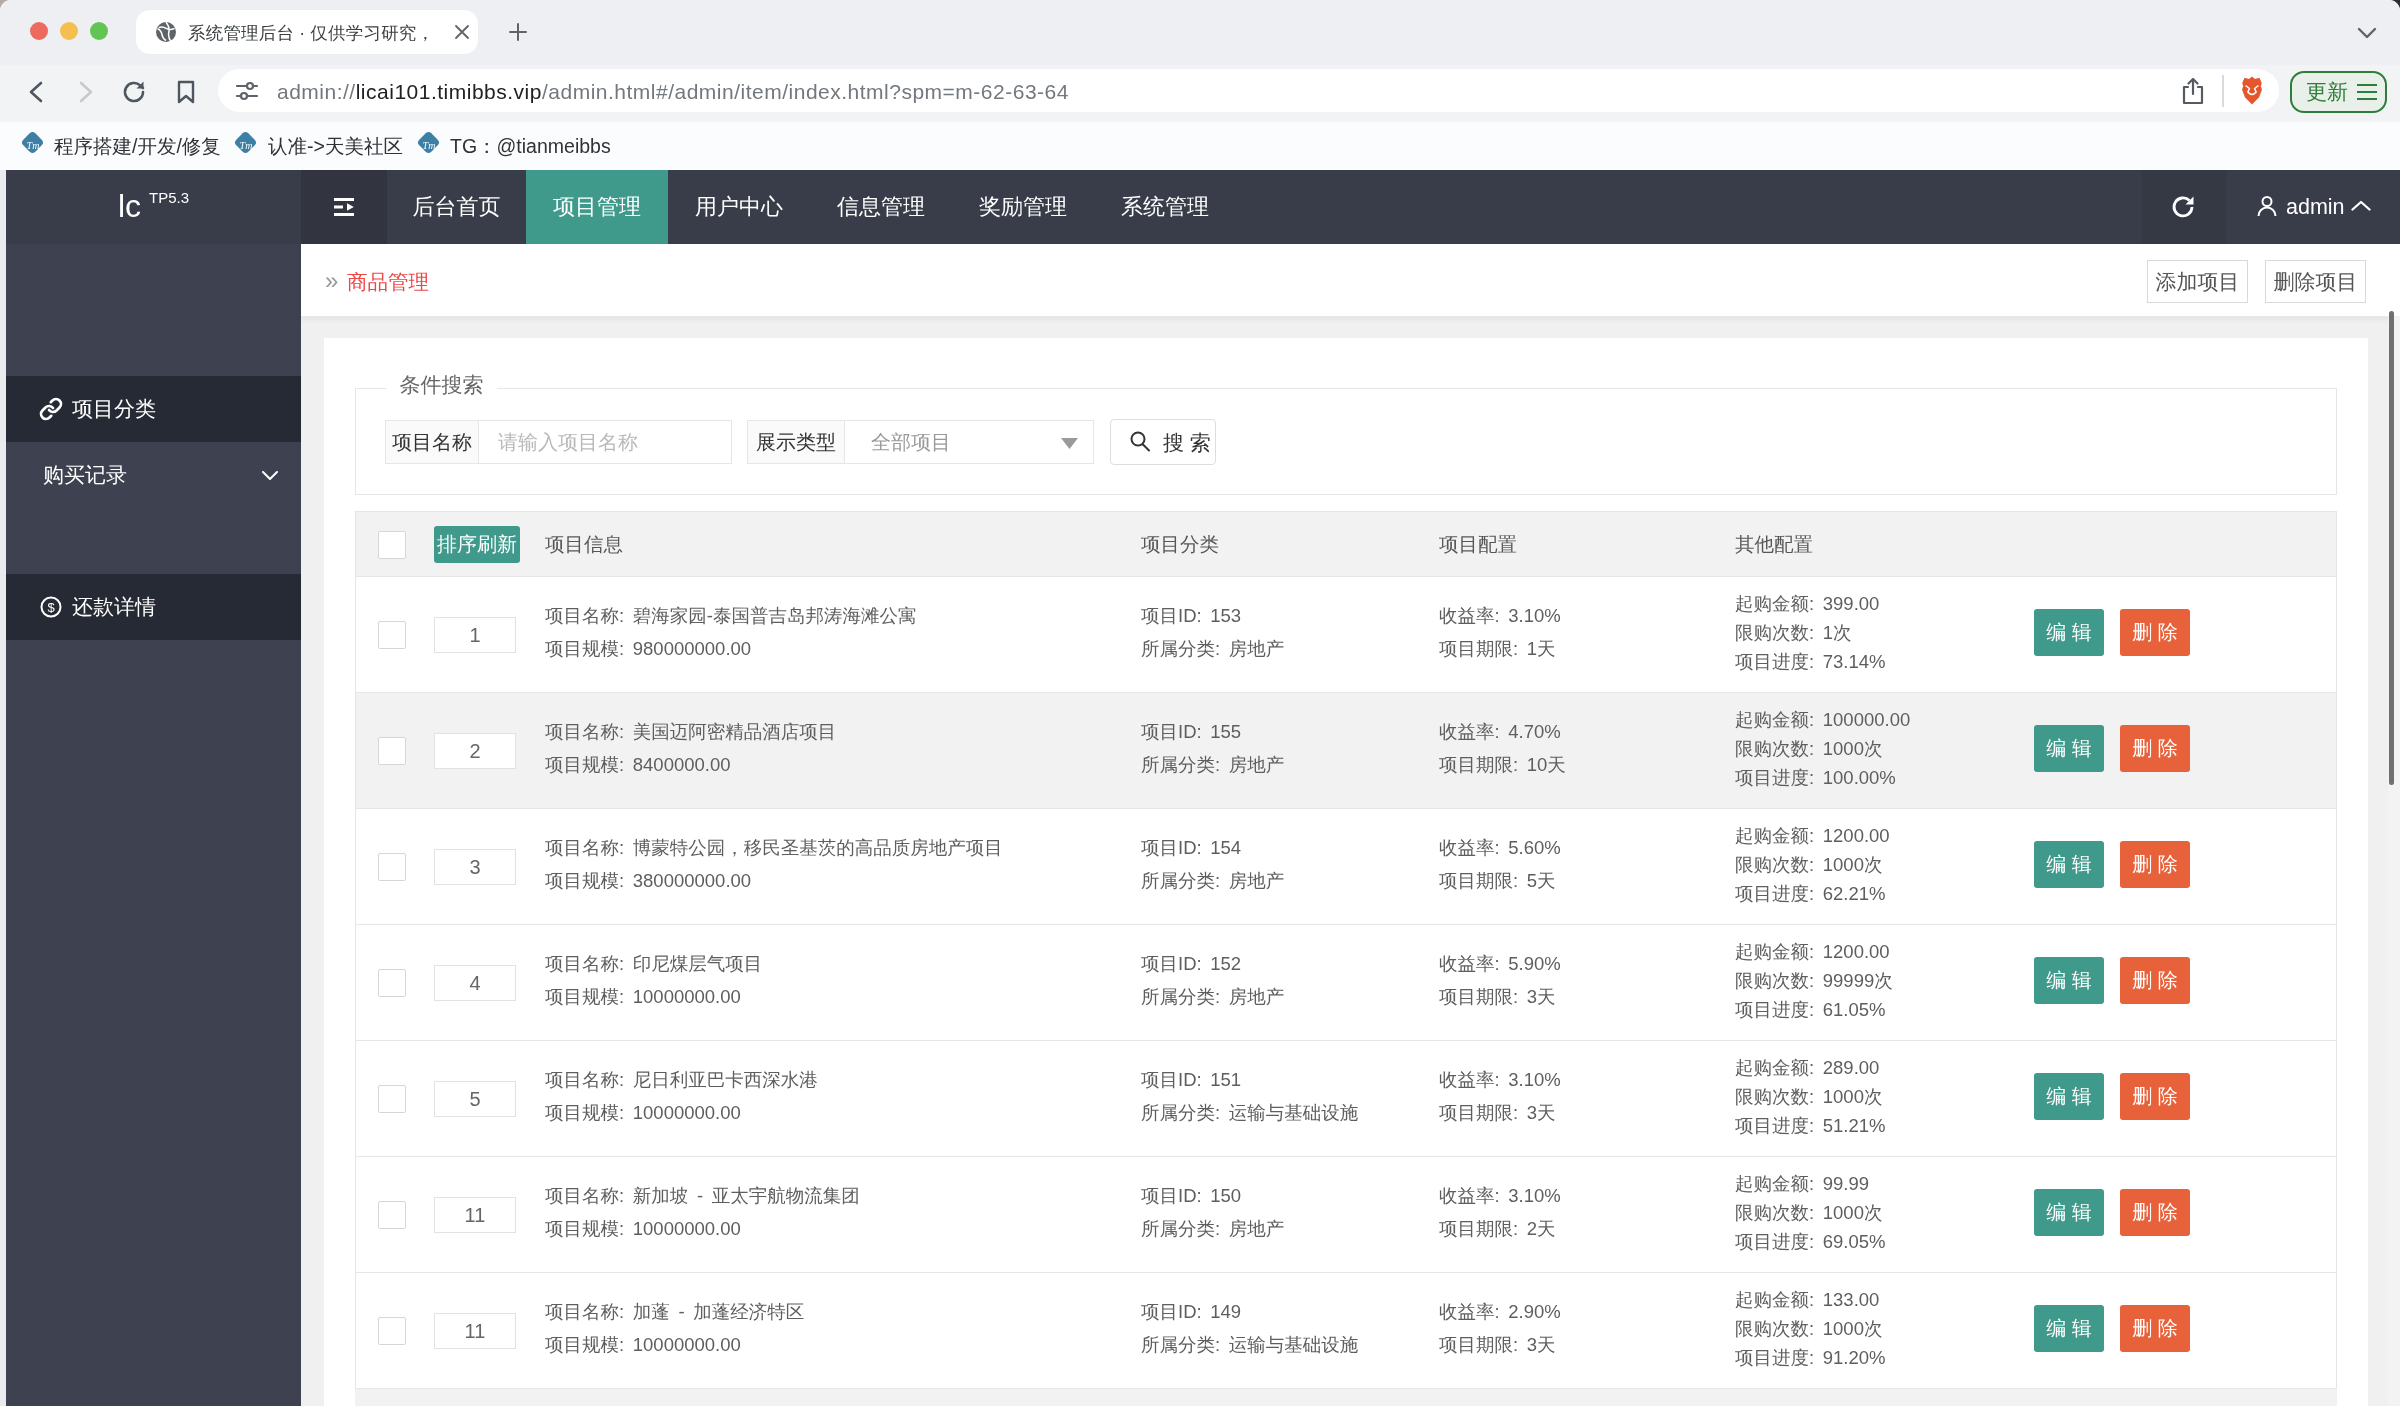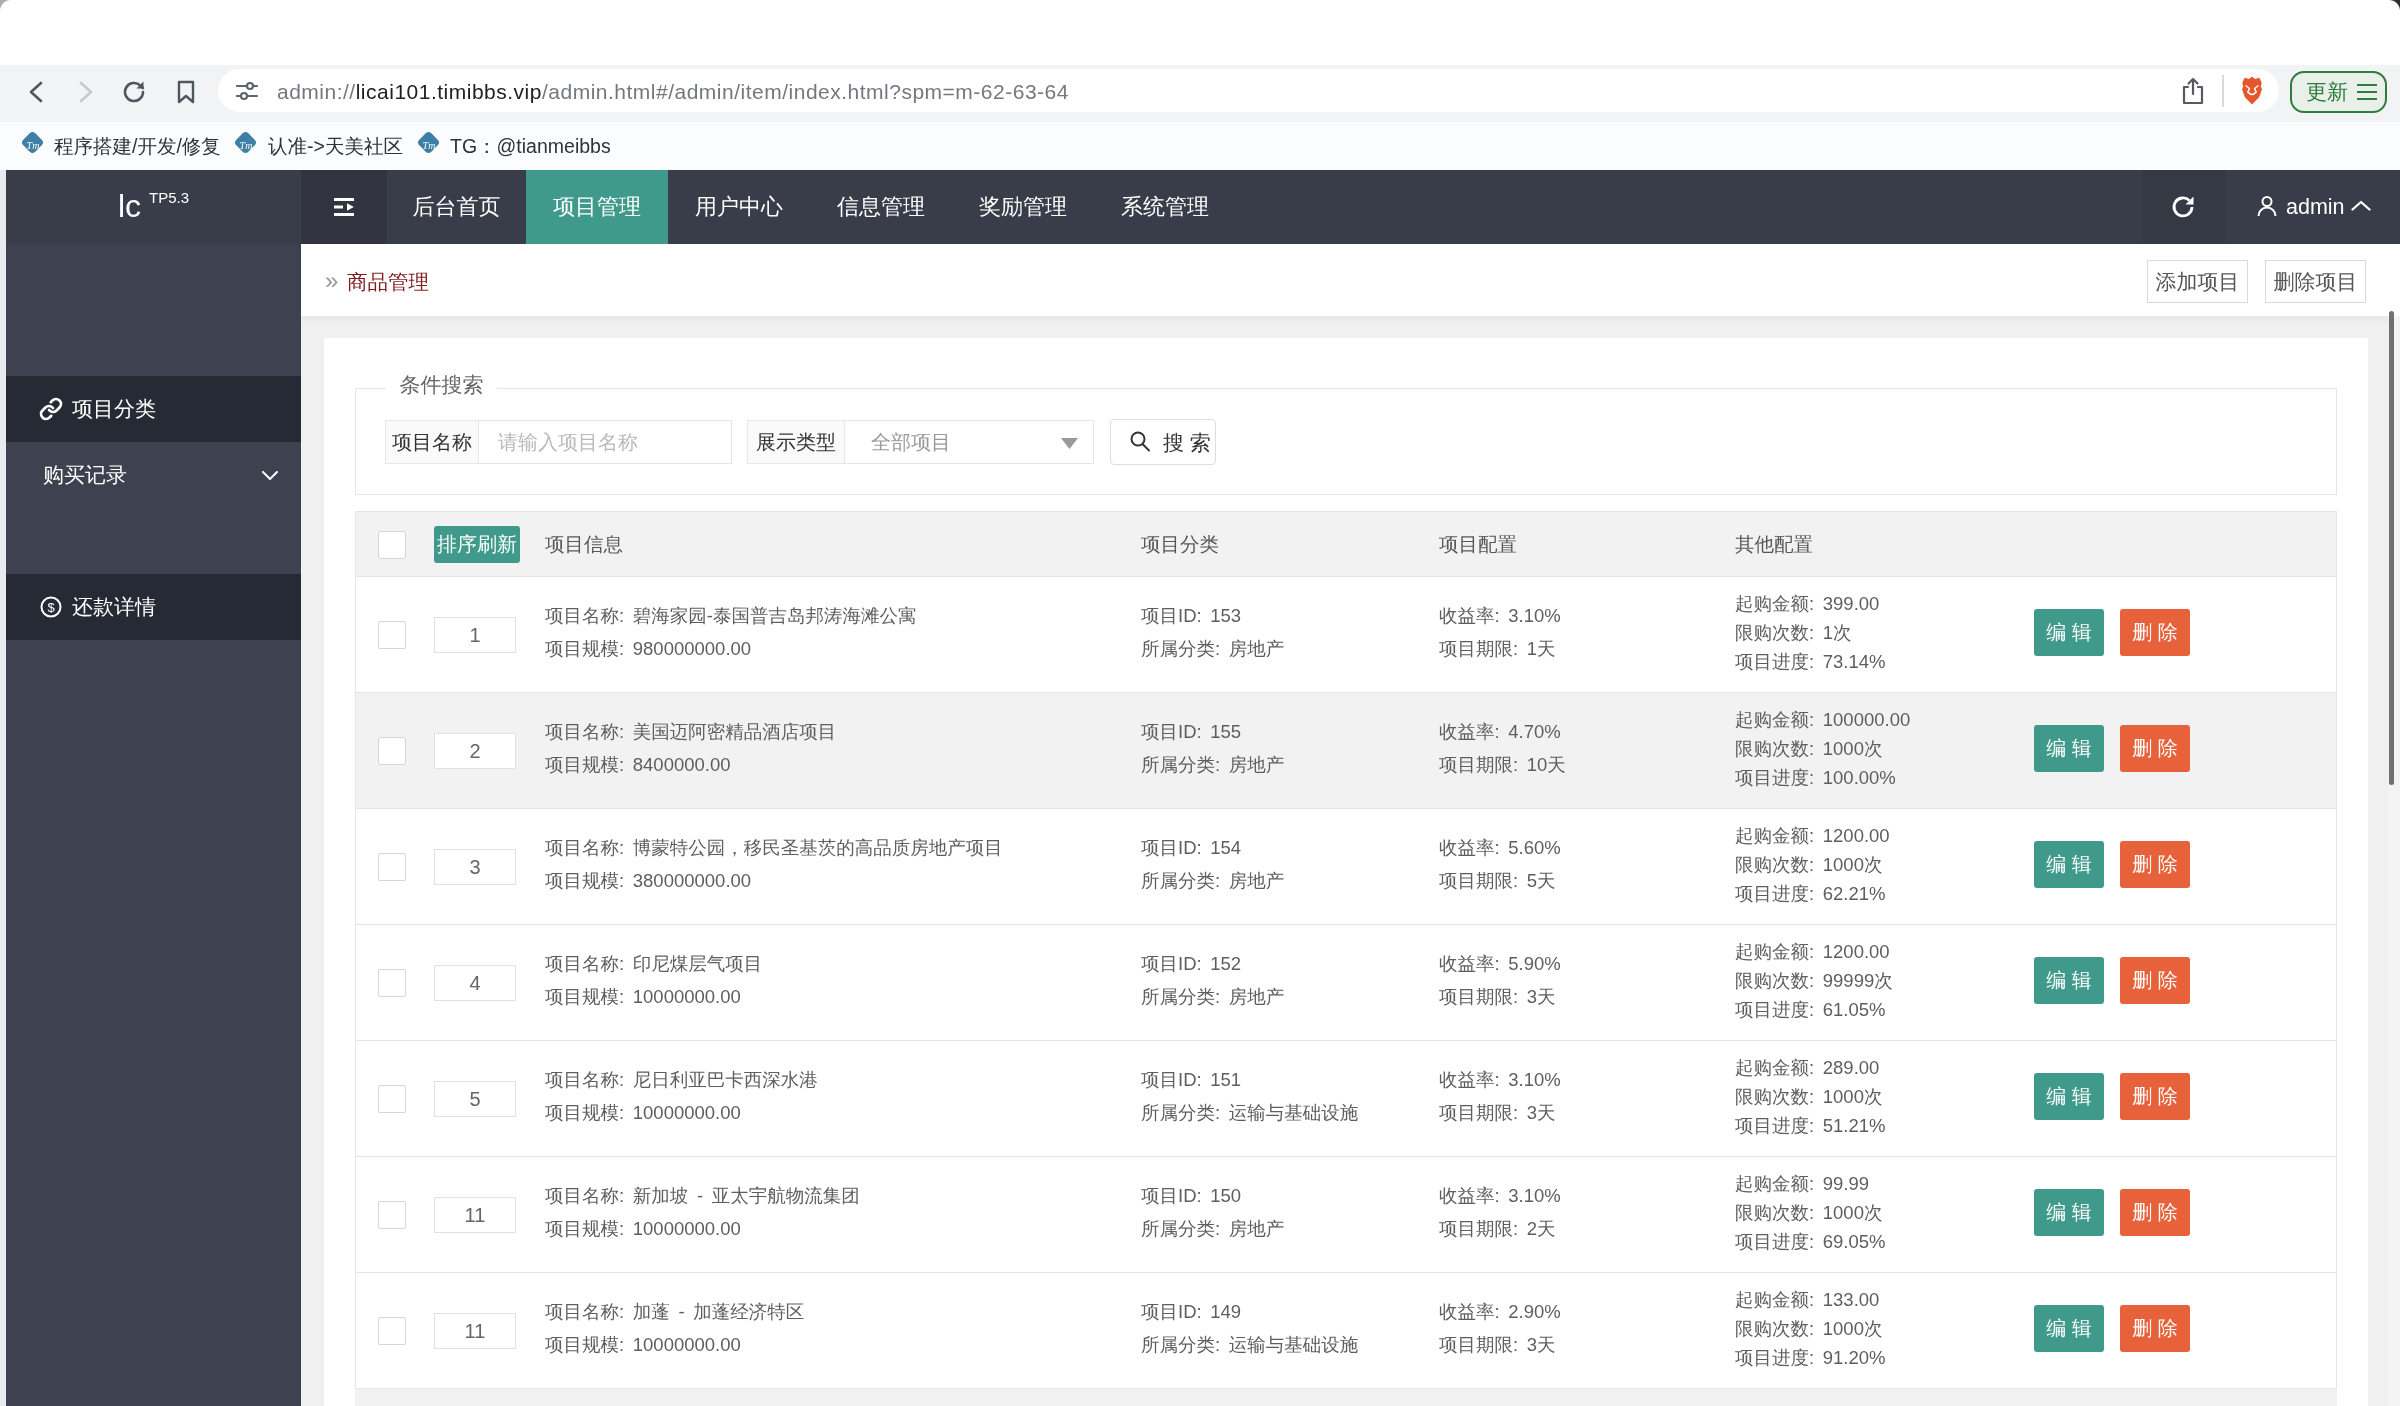--- a/index.html
+++ b/index.html
@@ -5,20 +5,40 @@
 html,body { width:2400px; height:1406px; background:linear-gradient(90deg,#b3aba4 0%,#7a746e 40%,#2e2d2c 100%); font-family:"Liberation Sans",sans-serif; }
 #win { position:absolute; left:0; top:0; width:2400px; height:1406px; border-radius:11px 11px 0 0; overflow:hidden; background:#fff; }
 .cb { position:absolute; width:28px; height:28px; box-sizing:border-box; border:1px solid #d6d6d6; background:#fff; border-radius:2px; }
 .btn { position:absolute; width:70px; height:47px; border-radius:3px; text-align:center; line-height:47px; font-size:20px; color:#fff; }
 .tealb { background:#3f9a8b; }
 .orgb { background:#e7613a; }
 .wbtn { position:absolute; width:101px; height:43px; box-sizing:border-box; border:1px solid #d9d9d9; border-radius:0; background:#fff; text-align:center; line-height:41px; font-size:21px; color:#555; }
 </style></head>
 <body>
 <div id="win">
+<div style="position:absolute;left:0;top:0;width:2400px;height:65px;background:#edeff2;">
+      <div style="position:absolute;left:30px;top:22px;width:18px;height:18px;border-radius:50%;background:#ec6a5e;"></div>
+      <div style="position:absolute;left:60px;top:22px;width:18px;height:18px;border-radius:50%;background:#f5bf4f;"></div>
+      <div style="position:absolute;left:90px;top:22px;width:18px;height:18px;border-radius:50%;background:#61c554;"></div>
+      <div style="position:absolute;left:136px;top:10px;width:342px;height:44px;background:#fff;border-radius:14px;"></div>
+      <svg width="20" height="20" viewBox="0 0 20 20" style="position:absolute;left:156px;top:22px;">
+        <circle cx="10" cy="10" r="10" fill="#5f6368"></circle>
+        <path d="M1.5 6.5c2.5 1.2 4 3.5 4.5 6.2.4 2.4 1.8 4.6 4 5.8M18.5 6.3c-2.8 1.4-6.2 1.4-9-.1C7.3 5 5 4.8 2.8 5.6M10 .2c2.5 2.8 3.6 6.6 2.8 10.3-.6 3.2.2 6.6 2.2 9" stroke="#fff" stroke-width="1.5" fill="none"></path>
+      </svg>
+      <div style="position:absolute;left:188px;top:21px;font-size:17.5px;color:#3c4043;letter-spacing:0.2px;">系统管理后台 · 仅供学习研究，</div>
+      <svg width="16" height="16" viewBox="0 0 16 16" style="position:absolute;left:454px;top:24px;">
+        <path d="M2 2l12 12M14 2L2 14" stroke="#5f6368" stroke-width="1.8" stroke-linecap="round"></path>
+      </svg>
+      <svg width="18" height="18" viewBox="0 0 18 18" style="position:absolute;left:509px;top:23px;">
+        <path d="M9 1v16M1 9h16" stroke="#5f6368" stroke-width="2" stroke-linecap="round"></path>
+      </svg>
+      <svg width="20" height="12" viewBox="0 0 20 12" style="position:absolute;left:2357px;top:27px;">
+        <path d="M2 2l8 8 8-8" stroke="#5f6368" stroke-width="2.4" fill="none" stroke-linecap="round" stroke-linejoin="round"></path>
+      </svg>
+    </div>
     <div style="position:absolute;left:0;top:65px;width:2400px;height:57px;background:#f2f3f5;">
       <svg width="22" height="22" viewBox="0 0 22 22" style="position:absolute;left:26px;top:16px;">
         <path d="M15 2L5 11l10 9" stroke="#4e5760" stroke-width="2.6" fill="none" stroke-linecap="round" stroke-linejoin="round"></path>
       </svg>
       <svg width="22" height="22" viewBox="0 0 22 22" style="position:absolute;left:74px;top:16px;">
         <path d="M7 2l10 9-10 9" stroke="#c6cacd" stroke-width="2.6" fill="none" stroke-linecap="round" stroke-linejoin="round"></path>
       </svg>
       <svg width="28" height="28" viewBox="0 0 28 28" style="position:absolute;left:120px;top:13px;">
         <path d="M23 14a9 9 0 1 1-2.64-6.36L23 10" stroke="#4e5760" stroke-width="2.6" fill="none" stroke-linecap="round"></path>
         <path d="M23.5 3.5v7h-7z" fill="#4e5760" stroke="none"></path>
@@ -116,21 +136,21 @@
               <circle cx="12" cy="12" r="9.5"></circle>
               <text x="12" y="16.5" text-anchor="middle" font-size="13" font-family="Liberation Sans, sans-serif" fill="#fff" stroke="none">$</text>
             </g>
           </svg>
           <div style="position:absolute;left:72px;top:19px;height:28px;line-height:28px;font-size:21px;color:#fff;">还款详情</div>
         </div>
       </div>
       <div style="position:absolute;left:0;top:0;width:6px;height:1236px;background:#e9ebee;"></div>
       <div style="position:absolute;left:301px;top:74px;width:2099px;height:72px;background:#fff;border-bottom:1px solid #e8e8e8;box-shadow:0 3px 6px rgba(0,0,0,0.05);">
         <div style="position:absolute;left:24px;top:21px;height:32px;line-height:32px;font-size:24px;color:#999;">»</div>
-        <div style="position:absolute;left:46px;top:22px;height:32px;line-height:32px;font-size:20.5px;color:#7f1d1d;">商品管理</div>
+        <div style="position:absolute;left:46px;top:22px;height:32px;line-height:32px;font-size:20.5px;color:#ef4444;">商品管理</div>
         <div class="wbtn" style="left:1846px;top:16px;">添加项目</div>
         <div class="wbtn" style="left:1964px;top:16px;">删除项目</div>
       </div>
       <div style="position:absolute;left:324px;top:168px;width:2044px;height:1068px;background:#fff;"></div>
       <div style="position:absolute;left:355px;top:218px;width:1982px;height:107px;box-sizing:border-box;border:1px solid #e6e6e6;"></div>
       <div style="position:absolute;left:386px;top:200px;width:111px;height:30px;background:#fff;text-align:center;line-height:30px;font-size:21px;color:#666;">条件搜索</div>
       <div style="position:absolute;left:385px;top:250px;width:94px;height:44px;box-sizing:border-box;border:1px solid #e6e6e6;background:#fafafa;text-align:center;line-height:42px;font-size:20px;color:#333;">项目名称</div>
       <div style="position:absolute;left:478px;top:250px;width:254px;height:44px;box-sizing:border-box;border:1px solid #e6e6e6;background:#fff;line-height:42px;font-size:20px;color:#b9b9b9;padding-left:19px;">请输入项目名称</div>
       <div style="position:absolute;left:747px;top:250px;width:98px;height:44px;box-sizing:border-box;border:1px solid #e6e6e6;background:#fafafa;text-align:center;line-height:42px;font-size:20px;color:#333;">展示类型</div>
       <div style="position:absolute;left:844px;top:250px;width:250px;height:44px;box-sizing:border-box;border:1px solid #e6e6e6;background:#fff;line-height:42px;font-size:20px;color:#999;padding-left:26px;">全部项目</div>

